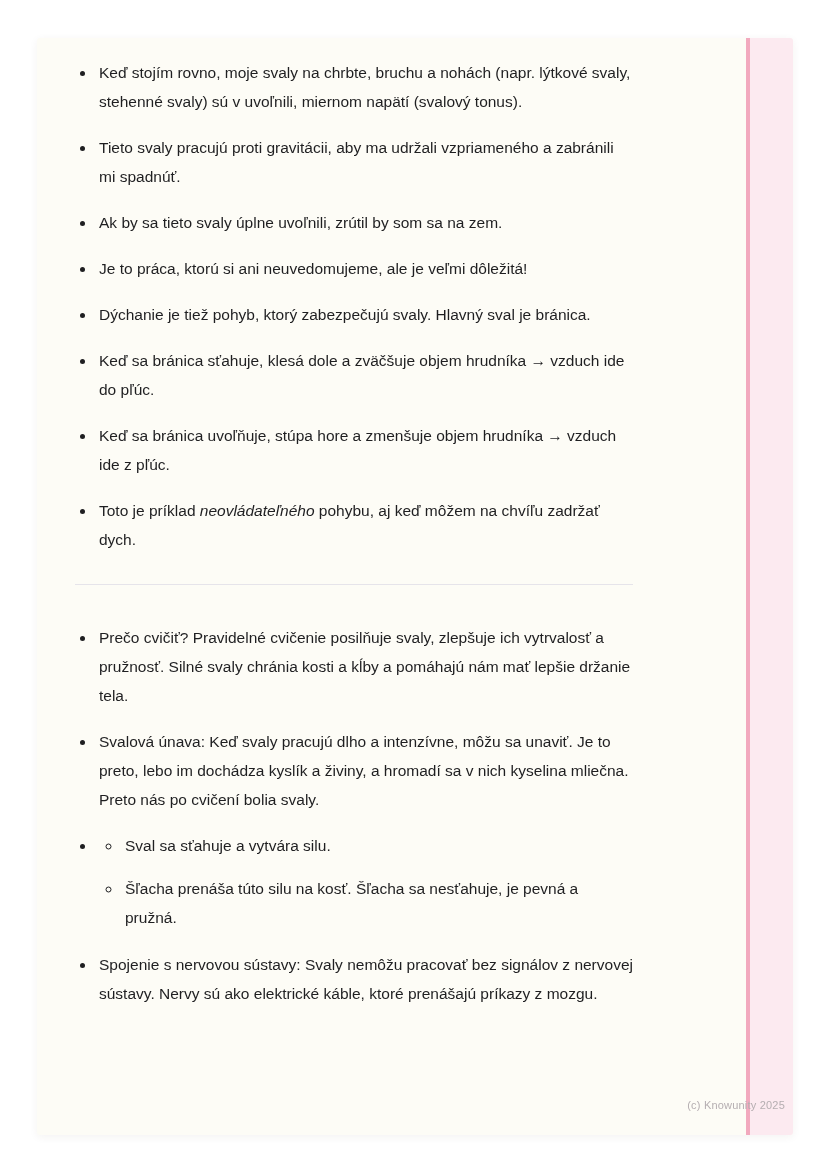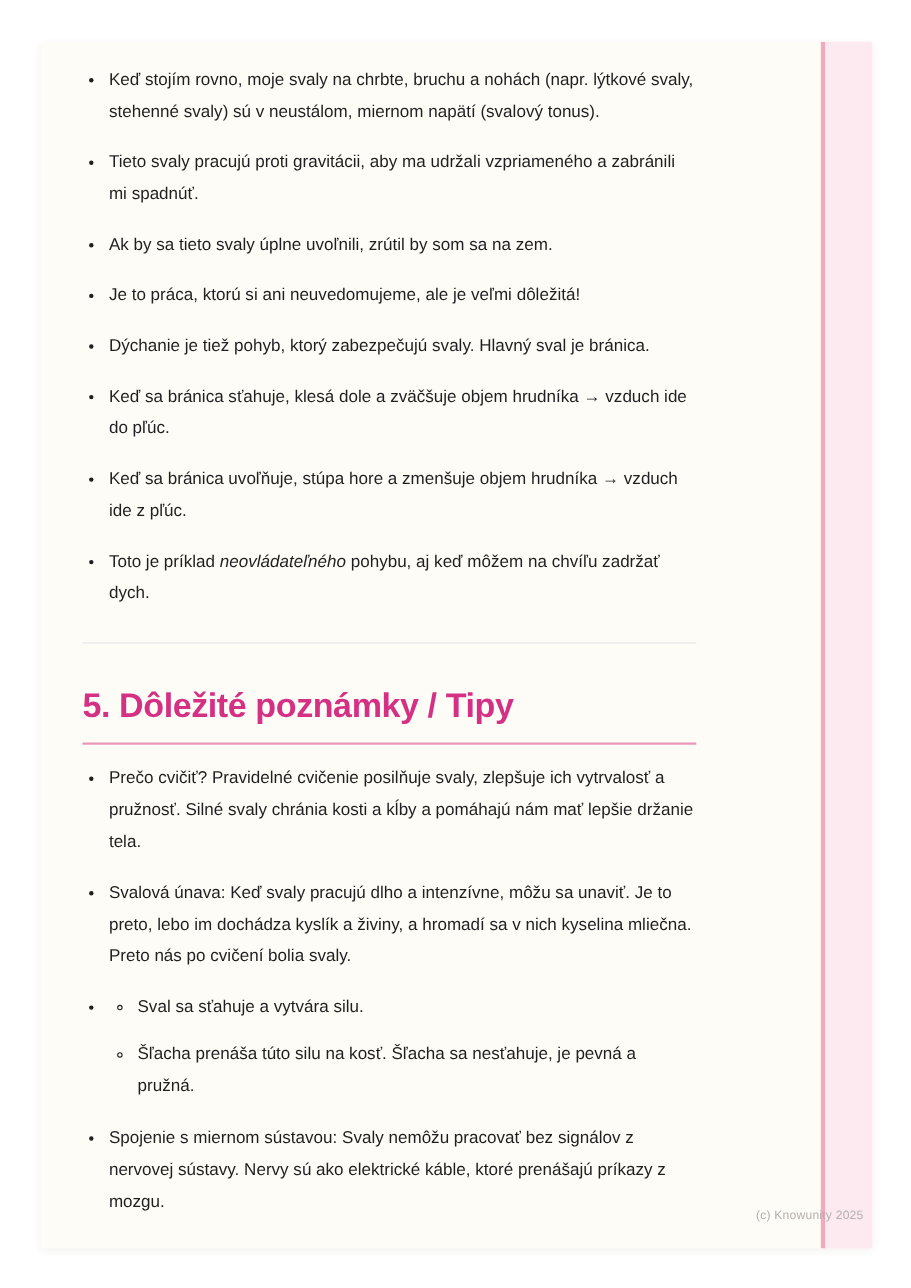--- a/index.html
+++ b/index.html
@@ -107,43 +107,42 @@
 </style>
 </head>
 <body>
 
 <div class="viewport">
   <div class="page">
     <div class="stripe"></div>
 
     <div class="content">
       <ul class="blist">
-          <li><span>Keď stojím rovno, moje svaly na chrbte, bruchu a nohách (napr. lýtkové svaly, stehenné svaly) sú v neustálom, miernom napätí (svalový tonus).</span></li>
+          <li><span>Keď stojím rovno, moje svaly na chrbte, bruchu a nohách (napr. lýtkové svaly, stehenné svaly) sú v uvoľnili, miernom napätí (svalový tonus).</span></li>
           <li><span>Tieto svaly pracujú proti gravitácii, aby ma udržali vzpriameného a zabránili mi spadnúť.</span></li>
           <li><span>Ak by sa tieto svaly úplne uvoľnili, zrútil by som sa na zem.</span></li>
           <li><span>Je to práca, ktorú si ani neuvedomujeme, ale je veľmi dôležitá!</span></li>
         </ul>
 
       <ul class="blist">
           <li><span>Dýchanie je tiež pohyb, ktorý zabezpečujú svaly. Hlavný sval je </span><span class="b">bránica</span><span>.</span></li>
           <li><span>Keď sa bránica sťahuje, klesá dole a zväčšuje objem hrudníka → vzduch ide do pľúc.</span></li>
           <li><span>Keď sa bránica uvoľňuje, stúpa hore a zmenšuje objem hrudníka → vzduch ide z pľúc.</span></li>
           <li><span>Toto je príklad </span><span class="i">neovládateľného</span><span> pohybu, aj keď môžem na chvíľu zadržať dych.</span></li>
         </ul>
 
       <hr class="divider mid">
 
-      <h2 class="big-h">5. Dôležité poznámky / Tipy</h2>
       <ul class="blist">
           <li><span class="b">Prečo cvičiť?</span><span> Pravidelné cvičenie posilňuje svaly, zlepšuje ich vytrvalosť a pružnosť. Silné svaly chránia kosti a kĺby a pomáhajú nám mať lepšie držanie tela.</span></li>
           <li><span class="b">Svalová únava:</span><span> Keď svaly pracujú dlho a intenzívne, môžu sa unaviť. Je to preto, lebo im dochádza kyslík a živiny, a hromadí sa v nich kyselina mliečna. Preto nás po cvičení bolia svaly.</span></li>
           <li><ul class="sub">
               <li><span>Sval sa sťahuje a vytvára silu.</span></li>
               <li><span>Šľacha prenáša túto silu na kosť. Šľacha sa nesťahuje, je pevná a pružná.</span></li>
             </ul></li>
-          <li><span class="b">Spojenie s miernom sústavou:</span><span> Svaly nemôžu pracovať bez signálov z nervovej sústavy. Nervy sú ako elektrické káble, ktoré prenášajú príkazy z mozgu.</span></li>
+          <li><span class="b">Spojenie s nervovou sústavy:</span><span> Svaly nemôžu pracovať bez signálov z nervovej sústavy. Nervy sú ako elektrické káble, ktoré prenášajú príkazy z mozgu.</span></li>
         </ul>
 
     </div>
 
     <div class="footer-credit">(c) Knowunity 2025</div>
   </div>
 </div>
 
 </body></html>

